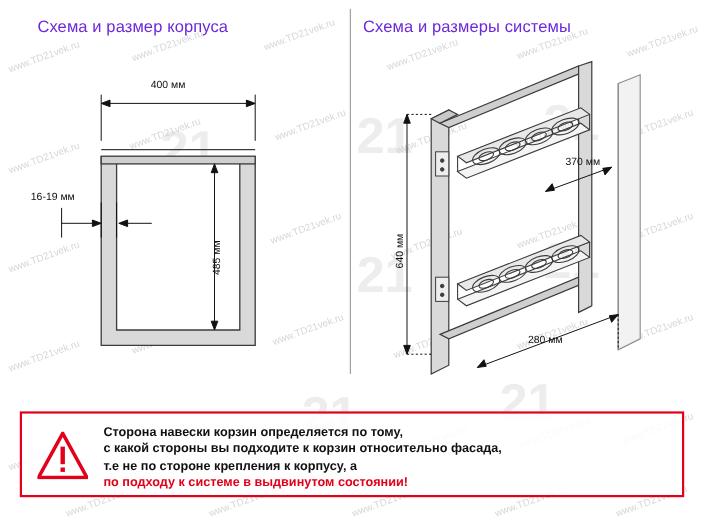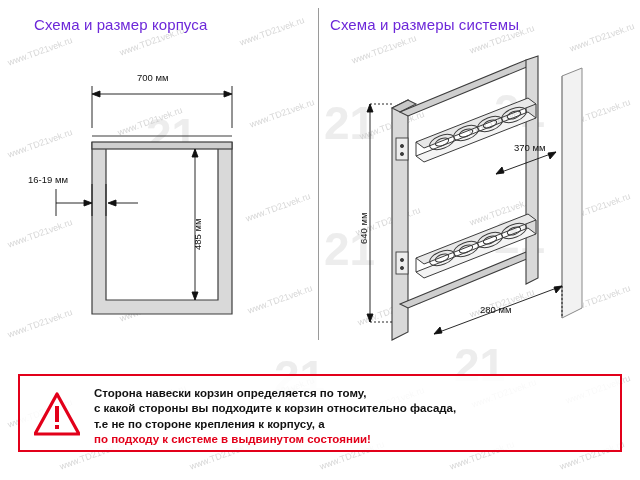--- a/index.html
+++ b/index.html
@@ -201,21 +201,21 @@
         <line x1="36" y1="133" x2="36" y2="160"></line>
         <line x1="36" y1="147" x2="66" y2="147"></line>
         <polygon points="72,147 64,144 64,150"></polygon>
         <line x1="86" y1="128" x2="86" y2="160"></line>
         <line x1="72" y1="128" x2="72" y2="160"></line>
         <line x1="118" y1="147" x2="96" y2="147"></line>
         <polygon points="88,147 96,144 96,150"></polygon>
       </g>
     </svg>
 
-    <div class="dim-text" style="left:117px;top:16px;">700 мм</div>
+    <div class="dim-text" style="left:117px;top:16px;">400 мм</div>
     <div class="dim-text vert" style="left:172px;top:194px;">485 мм</div>
     <div class="dim-text" style="left:8px;top:118px;">16-19 мм</div>
   </div>
 
   <div class="abs" style="left:330px;top:46px;width:300px;height:300px;">
     <svg width="300" height="300" viewBox="0 0 300 300">
 
       <g stroke="#8a8a8a" fill="#ffffff" stroke-width="1">
         <polygon points="232,30 252,22 252,262 232,272" fill="#f2f2f2"></polygon>
         <line x1="232" y1="30" x2="232" y2="272"></line>

